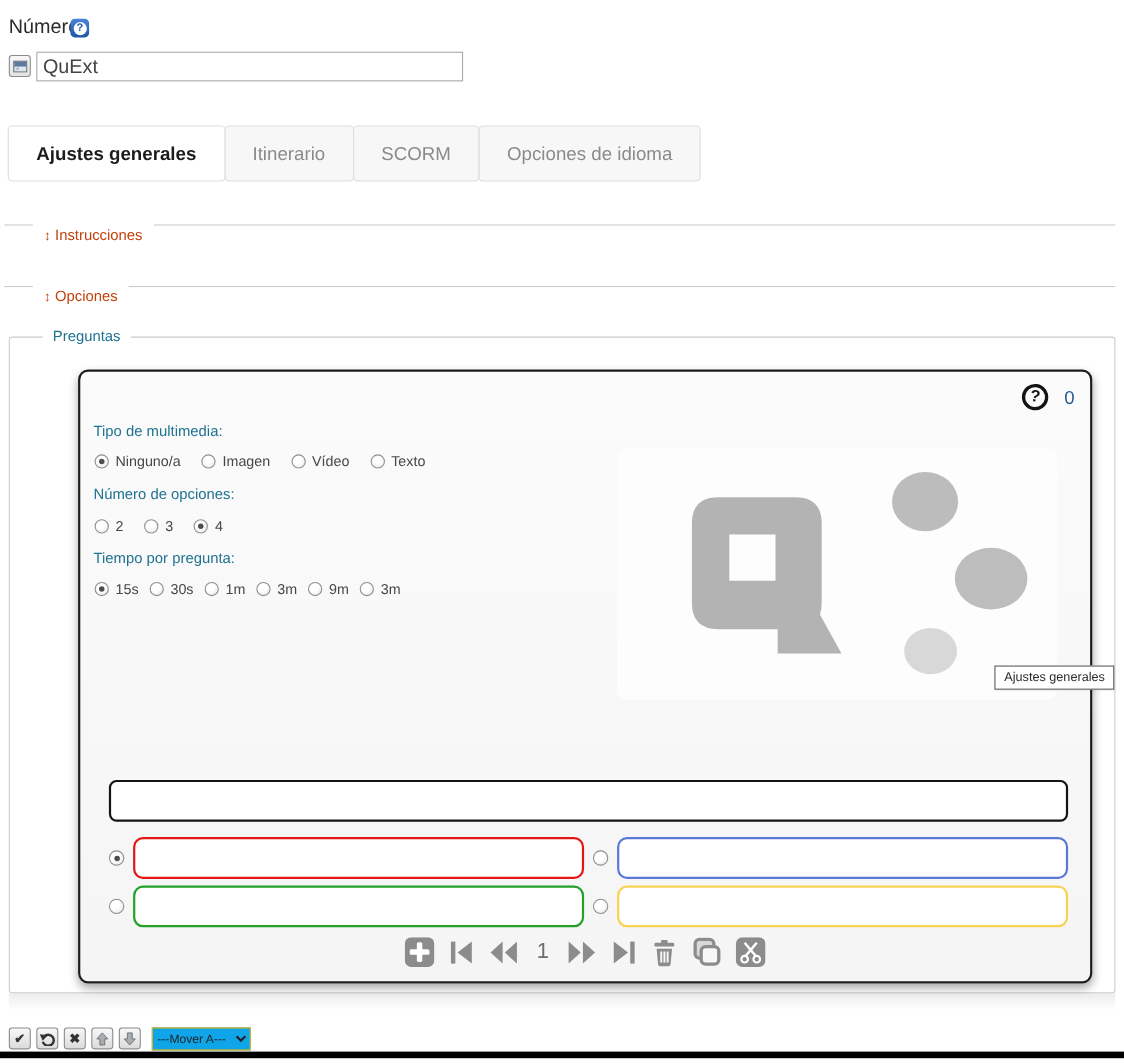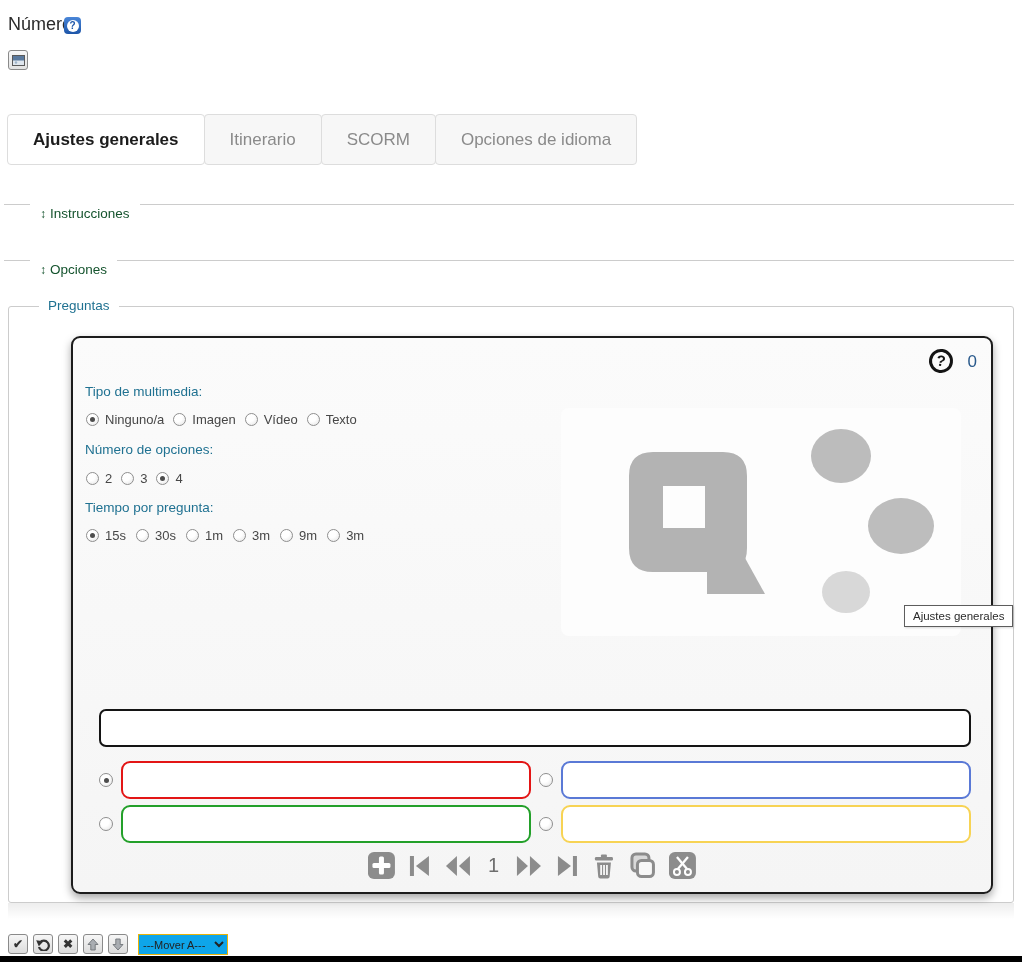--- a/index.html
+++ b/index.html
@@ -22,40 +22,40 @@
   .tabs { position:absolute; left:8px; top:114px; display:flex; }
   .tab { height:51px; line-height:49px; padding:0 25px; font-size:17px; color:#8a8a8a;
     background:#f7f7f7; border:1px solid #ddd; border-radius:4px; margin-left:-1px; cursor:pointer; }
   .tab.active { background:#fff; color:#1c1c1c; font-weight:bold; z-index:2; }
 
   
   .collapse-row { position:absolute; left:4px; right:8px; display:flex; align-items:center; height:17px; }
   .collapse-row .line { border-top:1px solid #cccccc; height:0; }
   .collapse-row .line.short { width:26px; }
   .collapse-row .line.grow { flex:1; }
-  .collapse-label { padding:0 10px; font-size:13.5px; color:#14532d; white-space:nowrap; cursor:pointer;margin-top:18px; }
+  .collapse-label { padding:0 10px; font-size:13.5px; color:#c2410c; white-space:nowrap; cursor:pointer;margin-top:18px; }
   .updown { font-size:12px; margin-right:4px; }
 
   
   .fieldset { position:absolute; left:8px; top:306px; width:1006px; height:597px;
     border:1px solid #ccc; border-radius:3px; }
   .fieldset .legend { position:absolute; top:-9px; left:30px; background:#fff; padding:0 9px;
     font-size:13.5px; color:#1f7191; }
 
   
   .panel { position:absolute; left:62px; top:29px; width:922px; height:558px;
     border:2px solid #1c1c1c; border-radius:9px; background:linear-gradient(#fbfbfb,#f5f5f5);
     box-shadow:0 4px 9px rgba(0,0,0,.35); }
   .panel-help { position:absolute; right:38px; top:11px; width:24px; height:24px; border:3px solid #141414;
     border-radius:50%; color:#141414; font-weight:bold; font-size:15px; text-align:center; line-height:18px;
     transform:rotate(8deg); cursor:pointer; }
   .panel-counter { position:absolute; right:14px; top:14px; font-size:17px; color:#2a5a8c; }
 
   .field-label { position:absolute; left:12px; font-size:13.5px; color:#1f7191; }
-  .radio-row { position:absolute; left:13px; display:flex; align-items:center; gap:9px; }
+  .radio-row { position:absolute; left:13px; display:flex; align-items:center; gap:19px; }
   .radio-opt { display:flex; align-items:center; gap:6px; cursor:pointer; }
   .radio { display:inline-block; width:13px; height:13px; border-radius:50%; border:1px solid #8f8f8f;
     background:radial-gradient(circle at 35% 30%, #ffffff 40%, #e3e3e3); position:relative; }
   .radio.checked::after { content:""; position:absolute; left:3px; top:3px; width:5px; height:5px;
     border-radius:50%; background:#4d4d4d; }
   .radio-label { font-size:13px; color:#474747; }
 
   .media-box { position:absolute; left:488px; top:70px; width:400px; height:228px; background:#fdfdfd;
     border-radius:8px; }
 
@@ -98,20 +98,21 @@
   <div class="help-badge">
       <span class="disc">?</span>
     </div>
   <div class="editor-btn">
     <svg width="13" height="11" viewBox="0 0 13 11">
       <rect x="0.5" y="0.5" width="12" height="10" fill="#dfe6ee" stroke="#5a5a5a"></rect>
       <rect x="1" y="1" width="11" height="4.5" fill="#5b7a9e"></rect>
       <circle cx="4" cy="7.5" r="1.2" fill="#9db3c8"></circle>
     </svg>
   </div>
+  <input class="title-input" type="text" value="QuExt" style="">
 
   <div class="tabs">
     <div class="tab active">Ajustes generales</div>
     <div class="tab">Itinerario</div>
     <div class="tab">SCORM</div>
     <div class="tab">Opciones de idioma</div>
   </div>
 
   <div class="collapse-row" style="top:196px">
     <span class="line short"></span>

